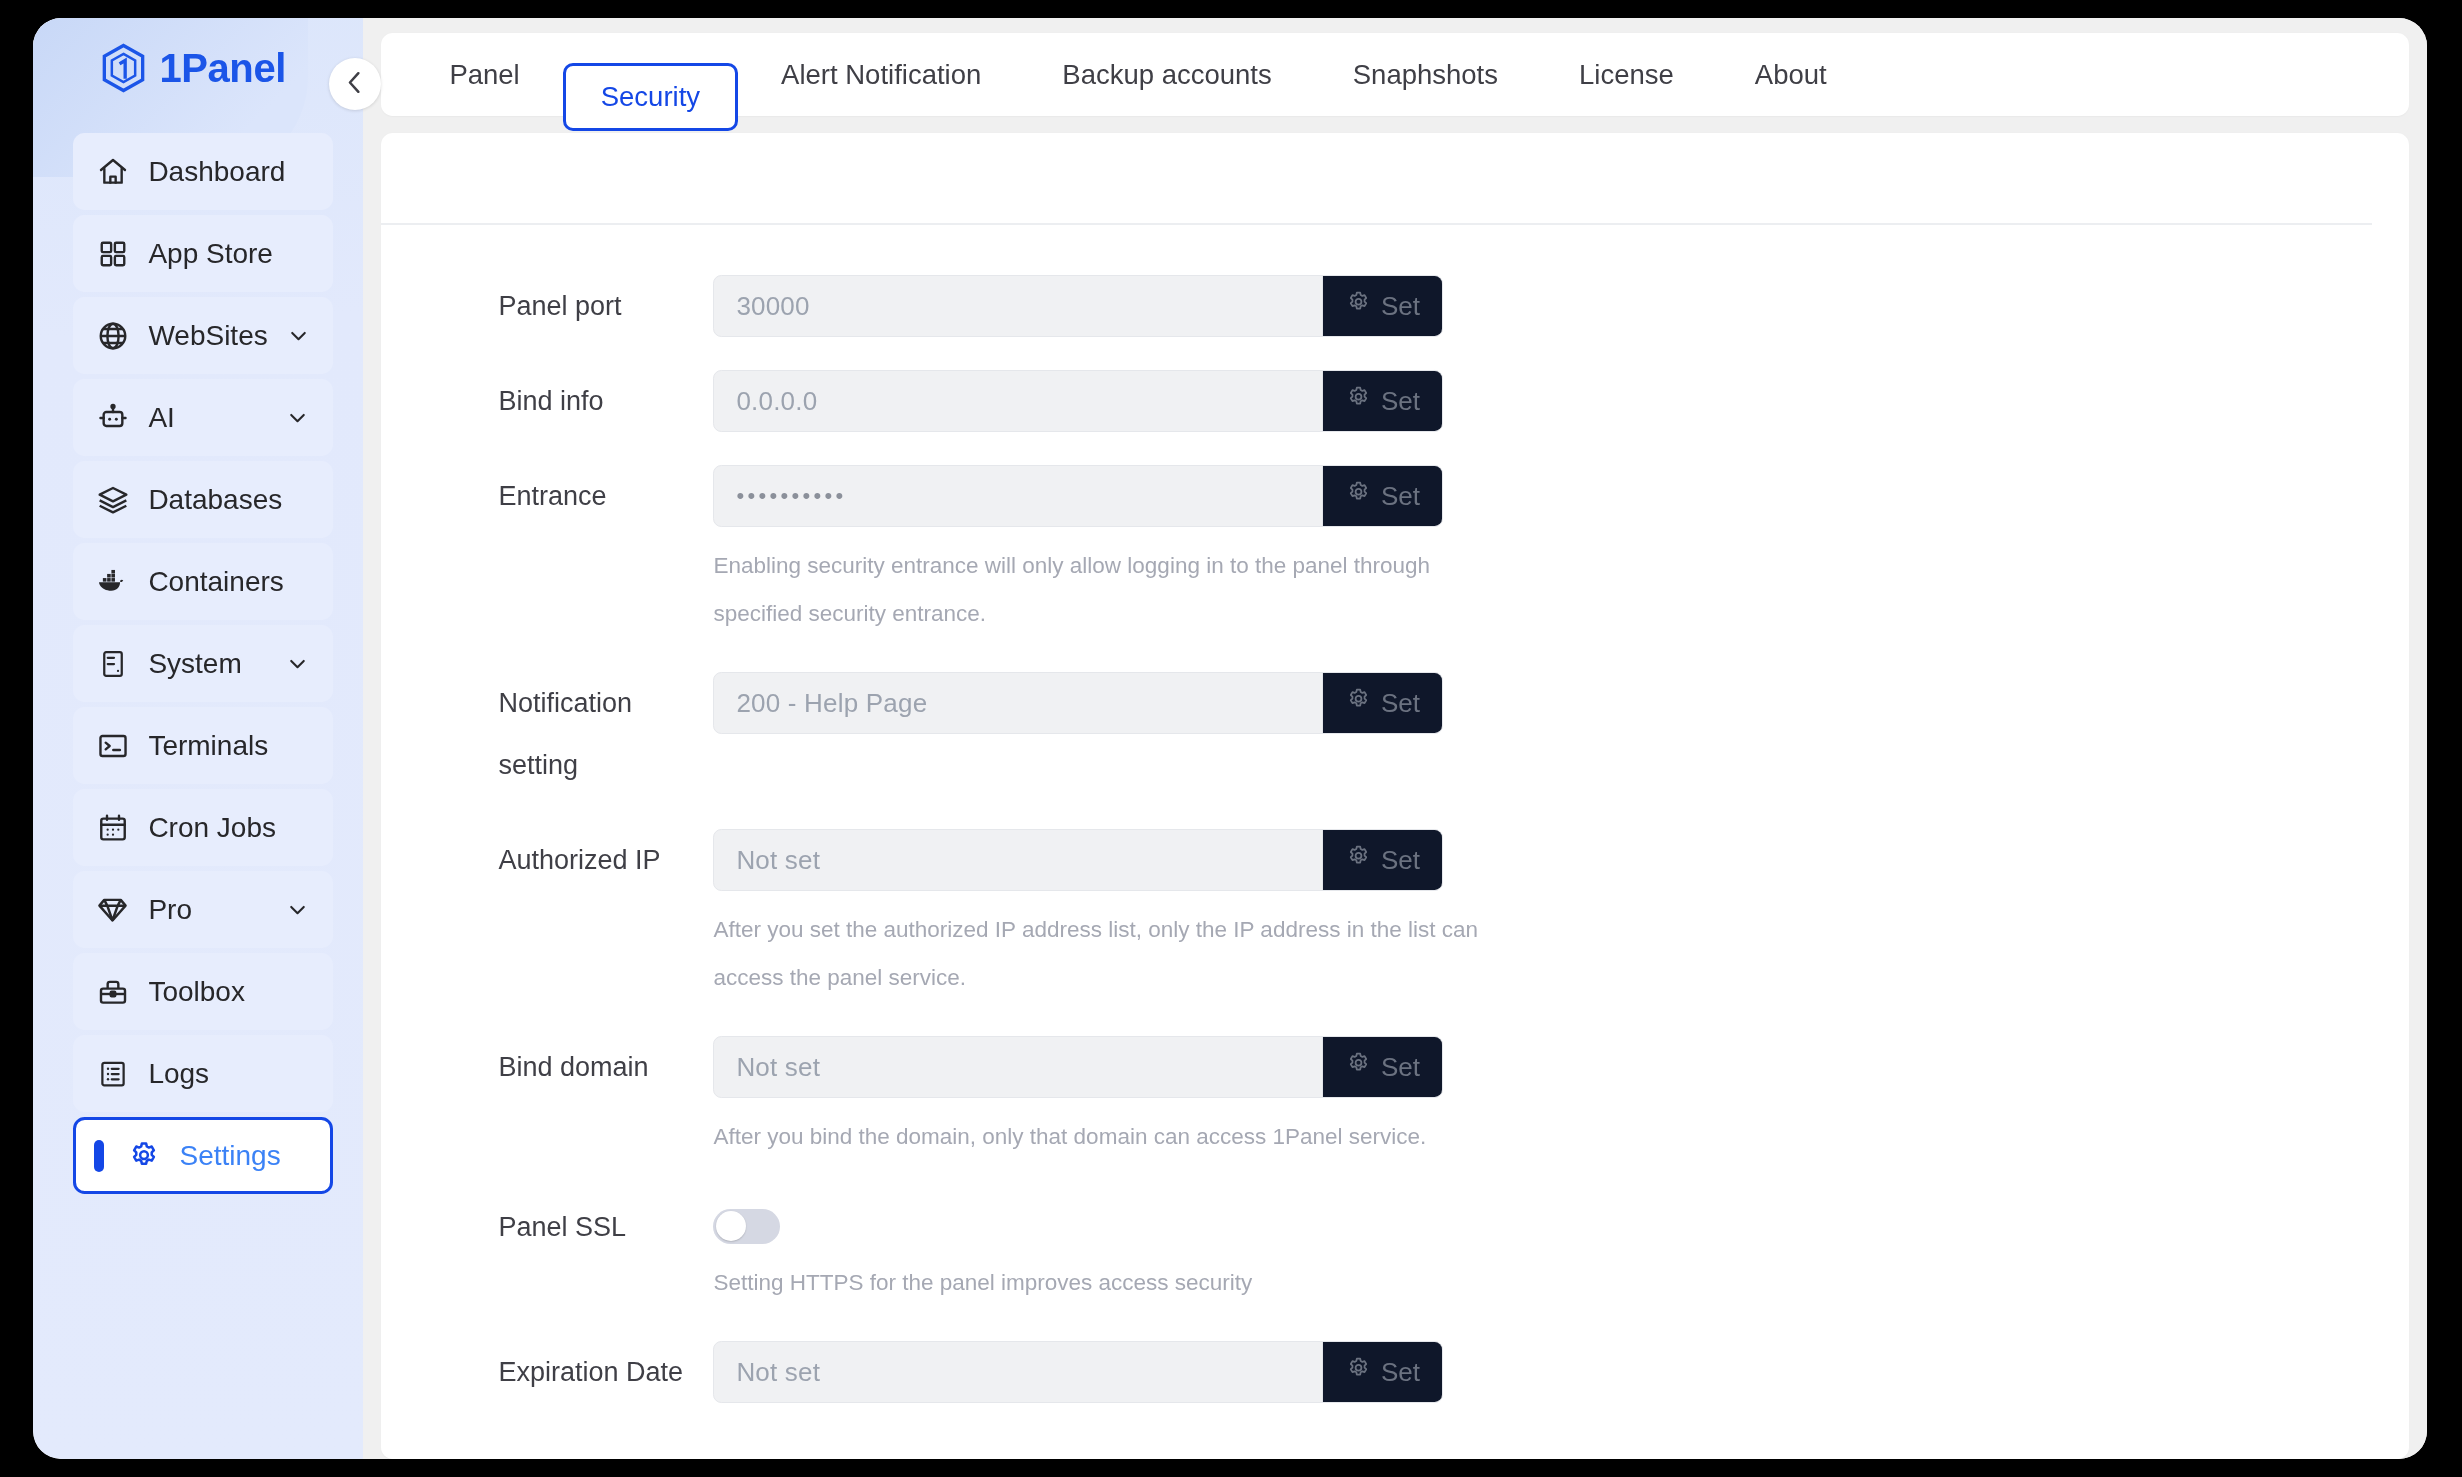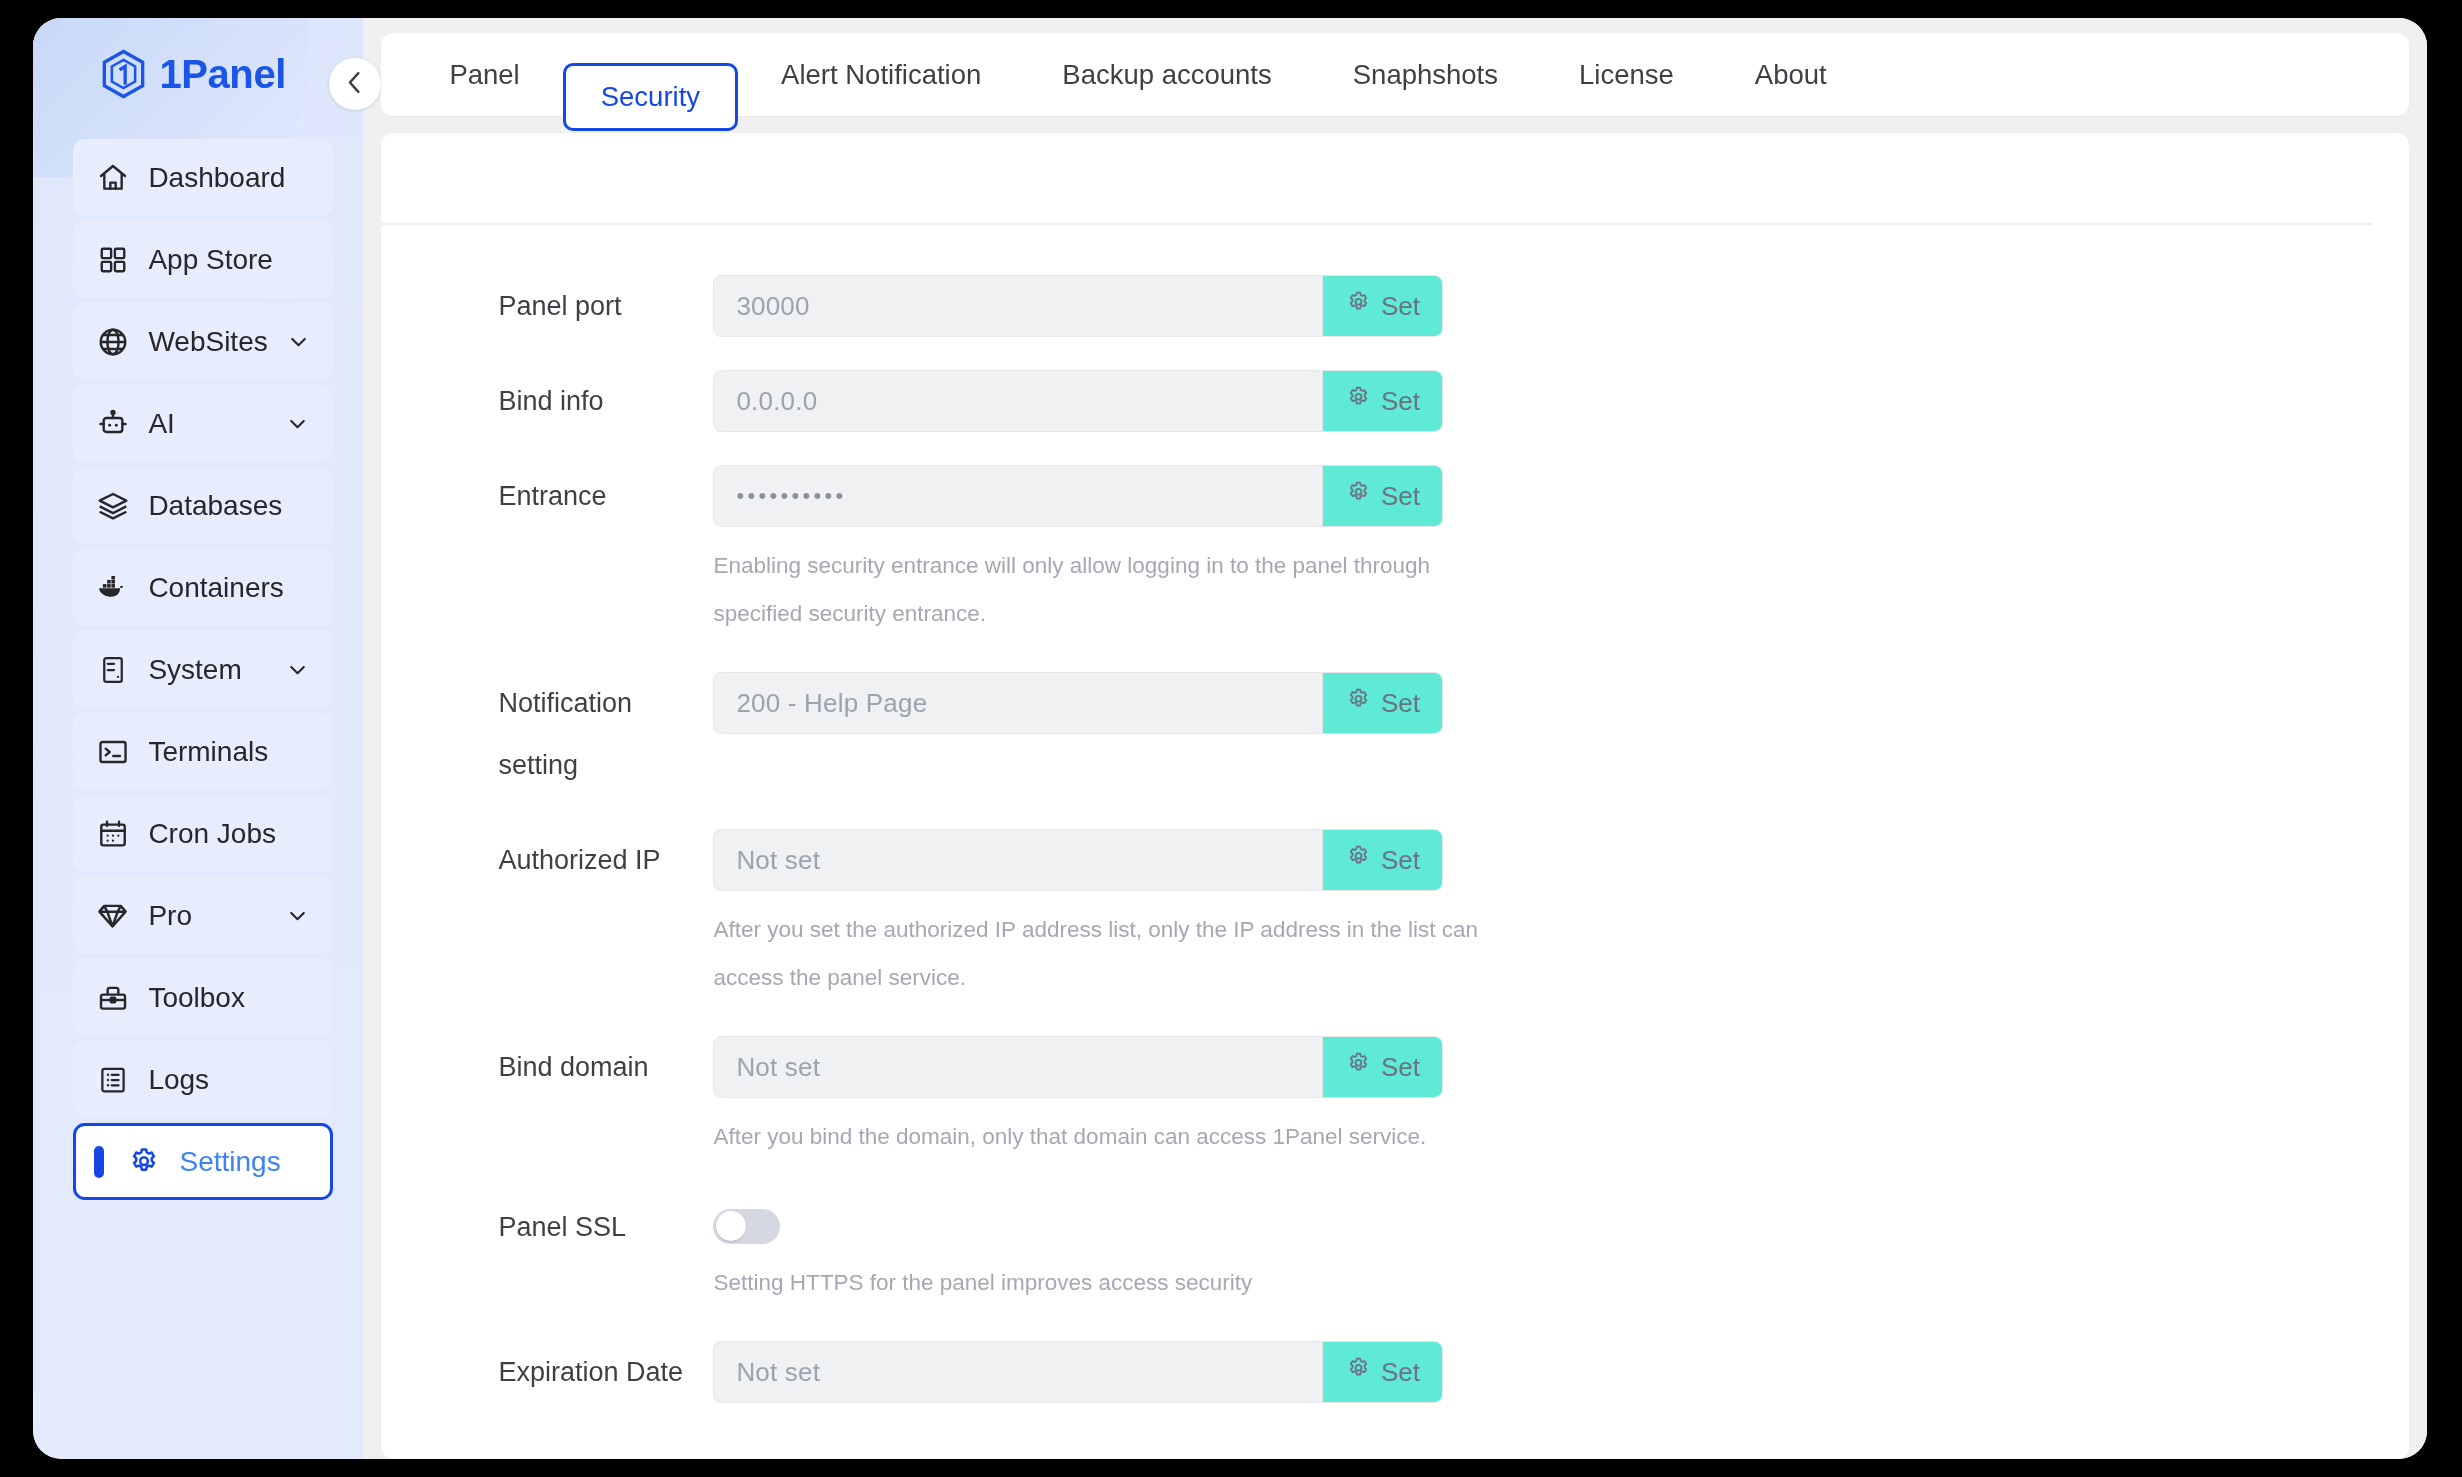--- a/index.html
+++ b/index.html
@@ -11,21 +11,21 @@
   .window{
     position:absolute;left:33px;top:18.4px;width:2394px;height:1441px;
     background:#f0f0f0;border-radius:28px;overflow:hidden;display:flex;
   }
 
   
   .sidebar{
     position:relative;width:330px;flex:0 0 330px;
     background:linear-gradient(175deg,#dce6fb 0%, #e2e9fc 22%, #e3eafc 100%);
     border-top-left-radius:28px;border-bottom-left-radius:28px;
-    padding-top:6px;
+    padding-top:0;
   }
   .sidebar:before{
     content:"";position:absolute;left:0;top:0;width:275px;height:159px;
     background:linear-gradient(135deg,#c8d8f7 0%, #dbe5fb 75%);
     border-top-left-radius:28px;border-bottom-right-radius:100px;
   }
   .brand{
     position:relative;height:100px;display:flex;align-items:center;
     padding-left:68px;gap:13.4px;z-index:3;
   }
@@ -89,21 +89,21 @@
   .inputgrp{
     display:flex;width:730px;height:62px;border-radius:8.3px;overflow:hidden;
     background:#f0f1f3;border:0.8px solid #e5e7eb;box-sizing:border-box;
   }
   .inputgrp .val{
     flex:1;display:flex;align-items:center;padding-left:22px;
     font-size:26px;color:#9ca3af;letter-spacing:0.2px;
   }
   .inputgrp .val.dots{letter-spacing:3.3px;font-size:22px;color:#8b909a;}
   .setbtn{
-    width:119px;flex:0 0 119px;background:#5eead4;border-left:0.8px solid #e2e4e8;
+    width:119px;flex:0 0 119px;background:#0f172a;border-left:0.8px solid #e2e4e8;
     display:flex;align-items:center;justify-content:center;gap:10px;
     font-size:26px;color:#6b7280;
   }
   .hint{
     font-size:22.5px;color:#a5a8b3;line-height:1.0;padding-top:28px;
     max-width:851px;
   }
   .hint span{display:block;margin-bottom:25px;}
   .gap{height:33px;}
   .gap-sm{height:22px;}

